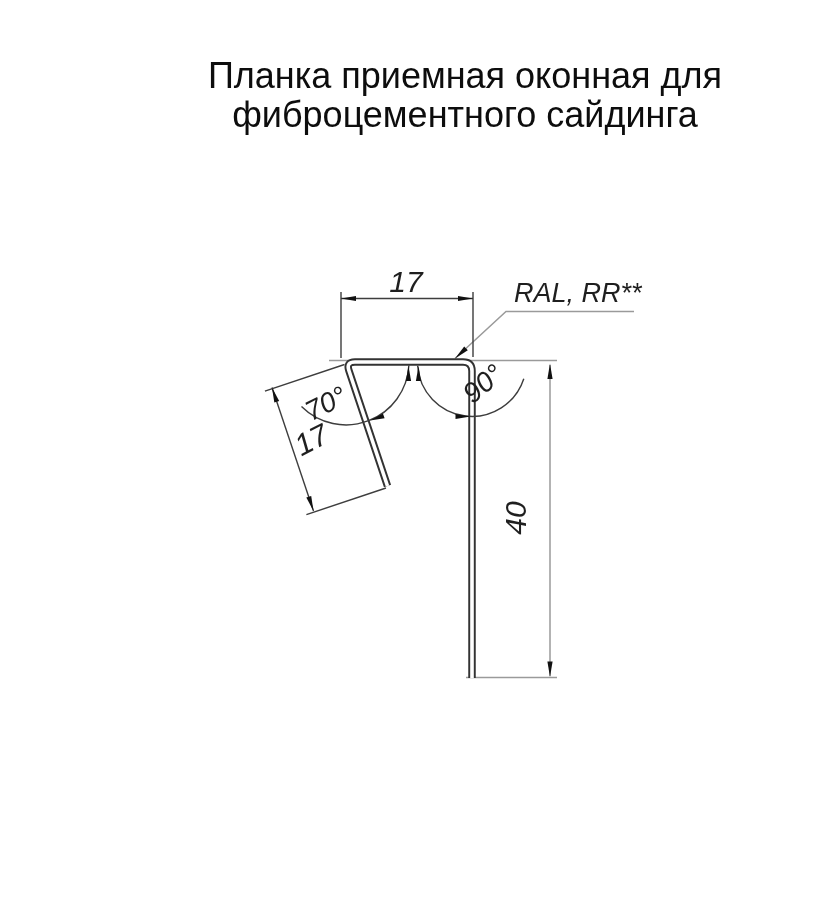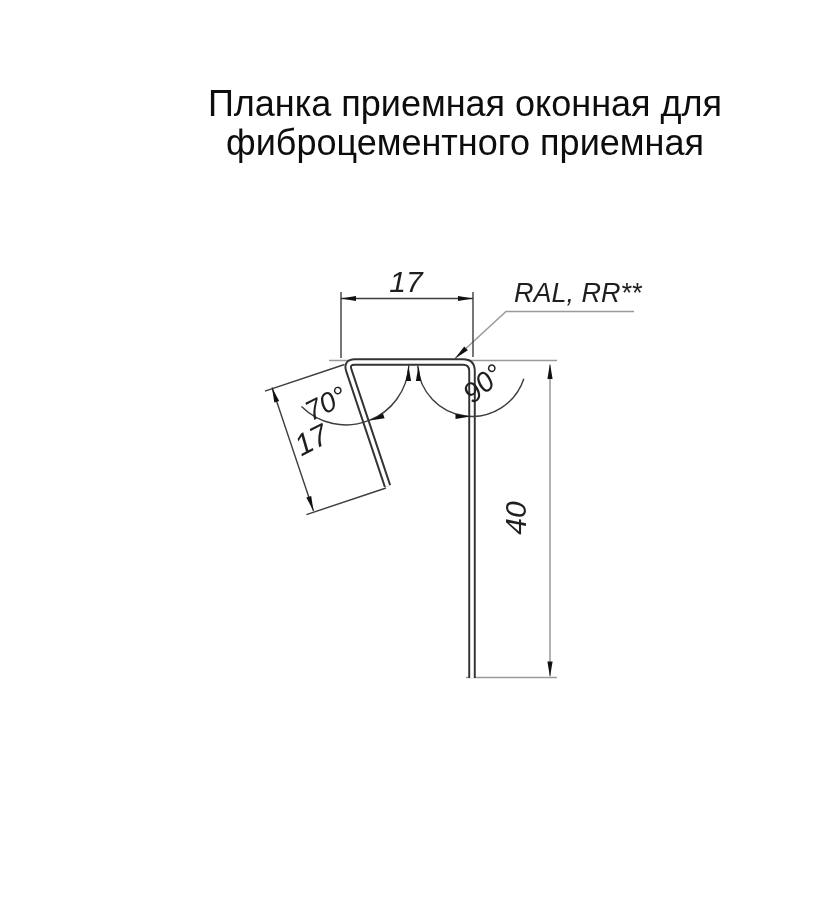--- a/index.html
+++ b/index.html
@@ -14,39 +14,38 @@
     position:absolute;
     top:56px;left:465px;
     transform:translateX(-50%);
     width:560px;
     text-align:center;
     font-size:36px;
     line-height:39px;
     color:#0d0d0d;
     font-weight:400;
     white-space:nowrap;
-    margin-top:28px;
   }
   svg text{
     font-family:"Liberation Sans", sans-serif;
     font-style:italic;
     fill:#1f1f1f;
   }
   .dim-num{font-size:30px;}
   .ang-num{font-size:28px;}
   .coat-lbl{font-size:27px;}
 </style>
 </head>
 <body>
 
 <div class="page">
 
   <div class="title">
     <div>Планка приемная оконная для</div>
-    <div>фиброцементного приемная</div>
+    <div>фиброцементного сайдинга</div>
   </div>
 
   <svg width="832" height="900" viewBox="0 0 832 900" style="position:absolute;left:0;top:0;">
 
     <g stroke="#9a9a9a" stroke-width="1.5" fill="none">
 
       <line x1="329" y1="360.5" x2="557" y2="360.5"></line>
 
       <line x1="466" y1="677.5" x2="557" y2="677.5"></line>
 

